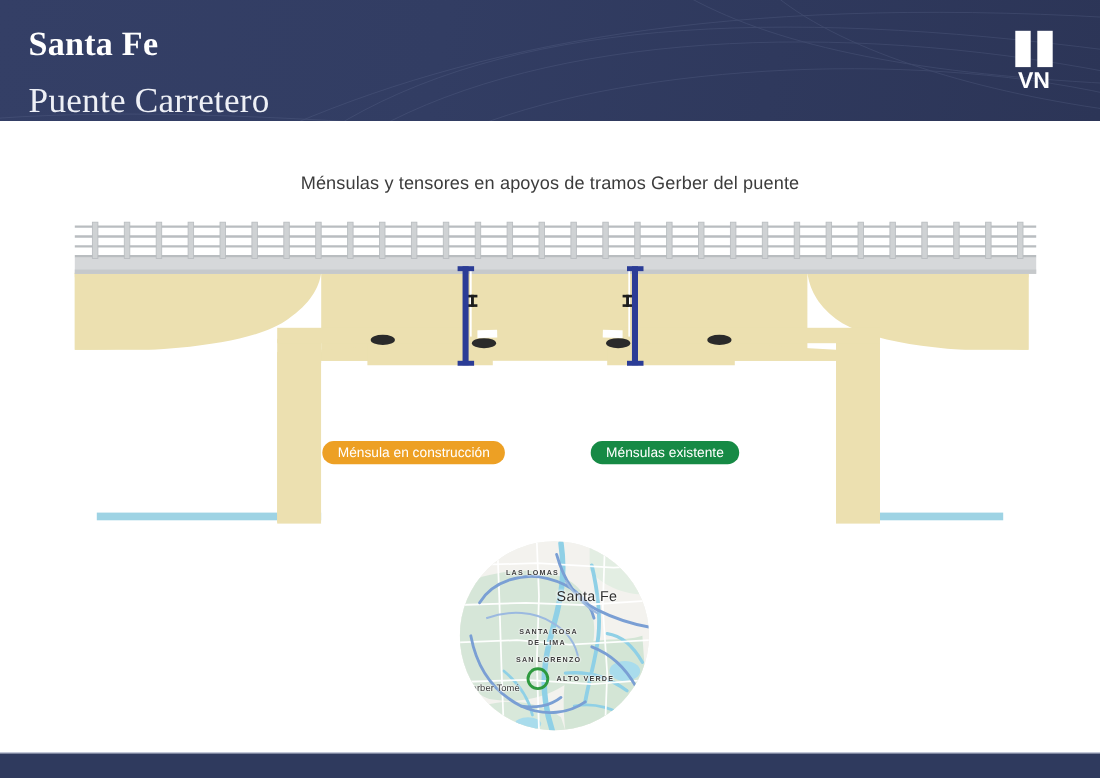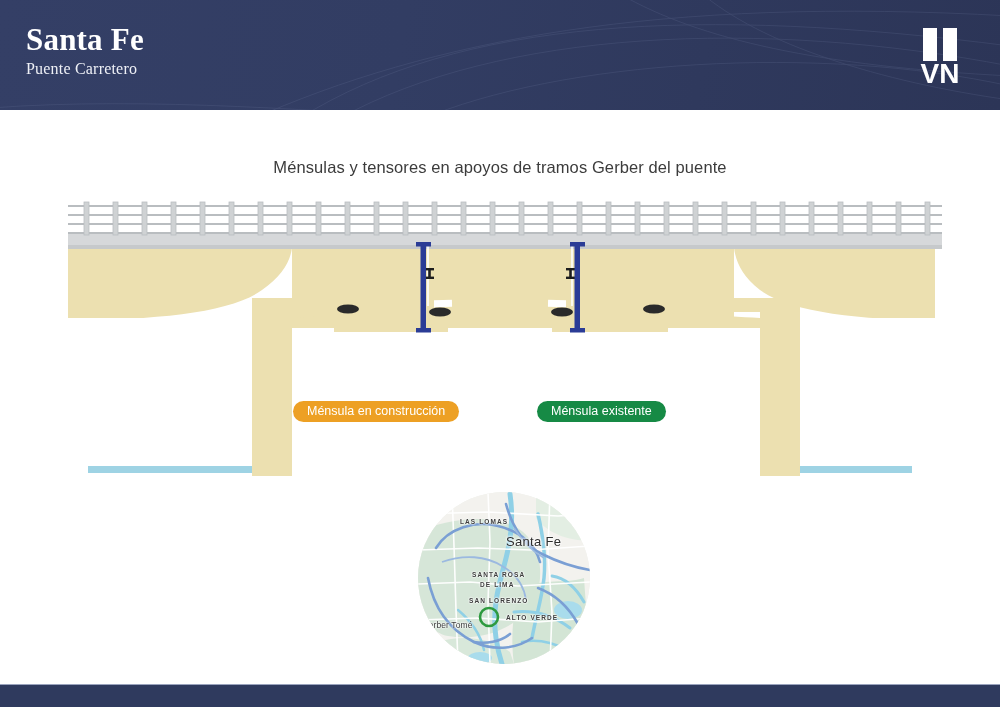--- a/index.html
+++ b/index.html
@@ -19,30 +19,30 @@
   }
   #header-decor { position:absolute; left:0; top:0; width:1000px; height:110px; opacity:.5; }
   #header-titles { position:absolute; left:26px; top:22px; }
   #title-main {
     font-family:"Liberation Serif", serif;
     font-weight:bold; font-size:31px; color:#ffffff;
     letter-spacing:.2px; line-height:1.15;
   }
   #title-sub {
     font-family:"Liberation Serif", serif;
-    font-weight:normal; font-size:16px; color:#eef0f6;
-    letter-spacing:.2px; line-height:1.25; margin-top:1px;
+    font-weight:normal; font-size:32px; color:#eef0f6;
+    letter-spacing:.2px; line-height:1.25; margin-top:13px;
   }
   #logo { position:absolute; right:36px; top:28px; width:48px; height:58px; }
   .logo-bar { position:absolute; top:0; width:14px; height:33px; background:#ffffff; }
   #logo-bar-1 { left:7px; }
   #logo-bar-2 { left:27px; }
   #logo-text {
     position:absolute; left:0; top:34px; width:48px;
-    text-align:center; font-size:28px; font-weight:bold;
+    text-align:center; font-size:21px; font-weight:bold;
     color:#ffffff; letter-spacing:0px; line-height:24px;
   }
 
   
   #footer {
     position:absolute; left:0; bottom:0; width:1000px; height:22px;
     background:#2f3a5e; border-top:1px solid #4a5醒;
   }
   #footer-line {
     position:absolute; left:0; bottom:22px; width:1000px; height:1px;
@@ -232,21 +232,21 @@
     <rect x="416" y="138" width="15" height="4.5" fill="#2b3c96"></rect>
   </g>
   <g>
     <rect x="570" y="52" width="15" height="4.5" fill="#2b3c96"></rect>
     <rect x="574.5" y="52" width="5.5" height="90" fill="#2b3c96"></rect>
     <rect x="570" y="138" width="15" height="4.5" fill="#2b3c96"></rect>
   </g>
 </svg>
 
 <div class="pill" id="pill-construccion">Ménsula en construcción</div>
-<div class="pill" id="pill-existente">Ménsula existente</div>
+<div class="pill" id="pill-existente">Ménsulas existente</div>
 
 <div id="map-wrap">
   <svg id="map-svg" width="172" height="172" viewBox="0 0 172 172">
     <rect x="0" y="0" width="172" height="172" fill="#f3f2ee"></rect>
 
     <path d="M0,40 C30,26 70,22 96,34 C120,46 128,78 118,104 C106,134 66,150 30,144 C6,140 -6,110 0,40 Z" fill="#d6e6d8"></path>
     <path d="M104,96 C126,86 148,92 166,86 L172,172 L96,172 C92,140 96,112 104,96 Z" fill="#d3e5d5"></path>
     <path d="M118,0 C140,4 160,0 172,4 L172,48 C154,50 130,42 118,26 Z" fill="#e3eee3"></path>
     <path d="M20,150 C44,142 74,146 92,160 L96,172 L18,172 Z" fill="#d8e8da"></path>
 

